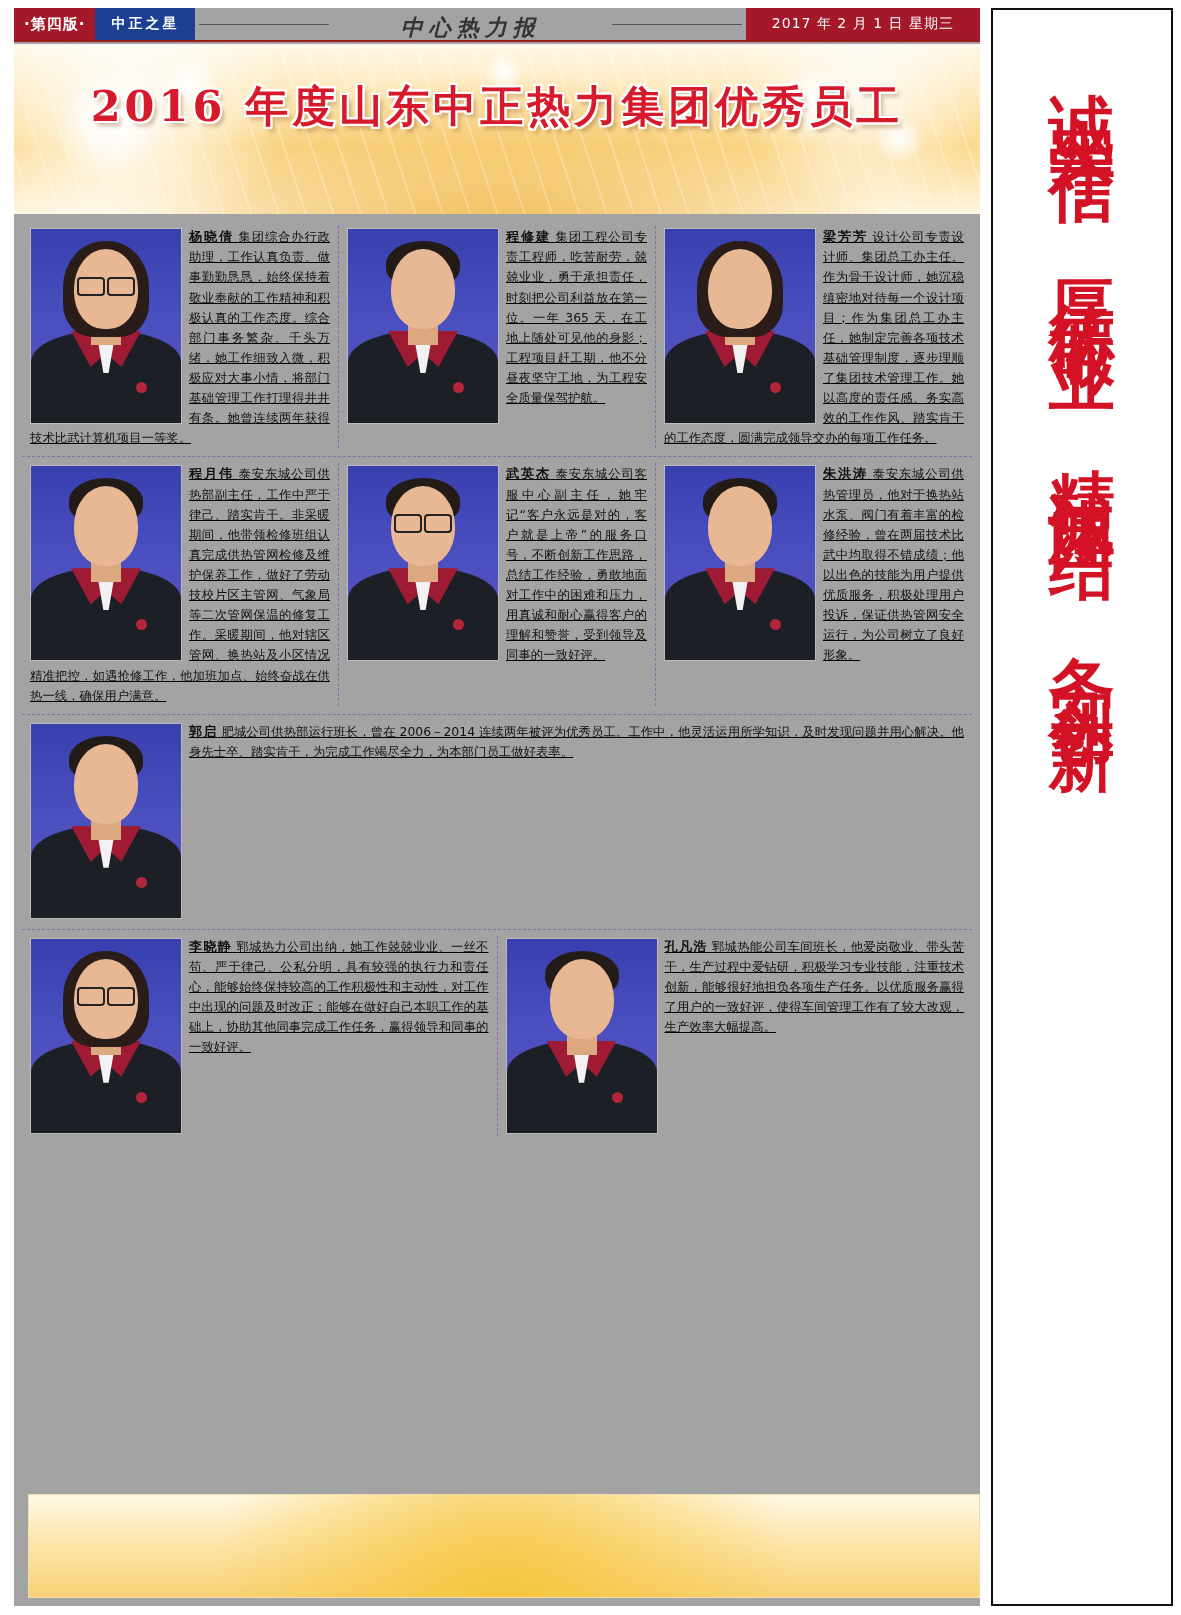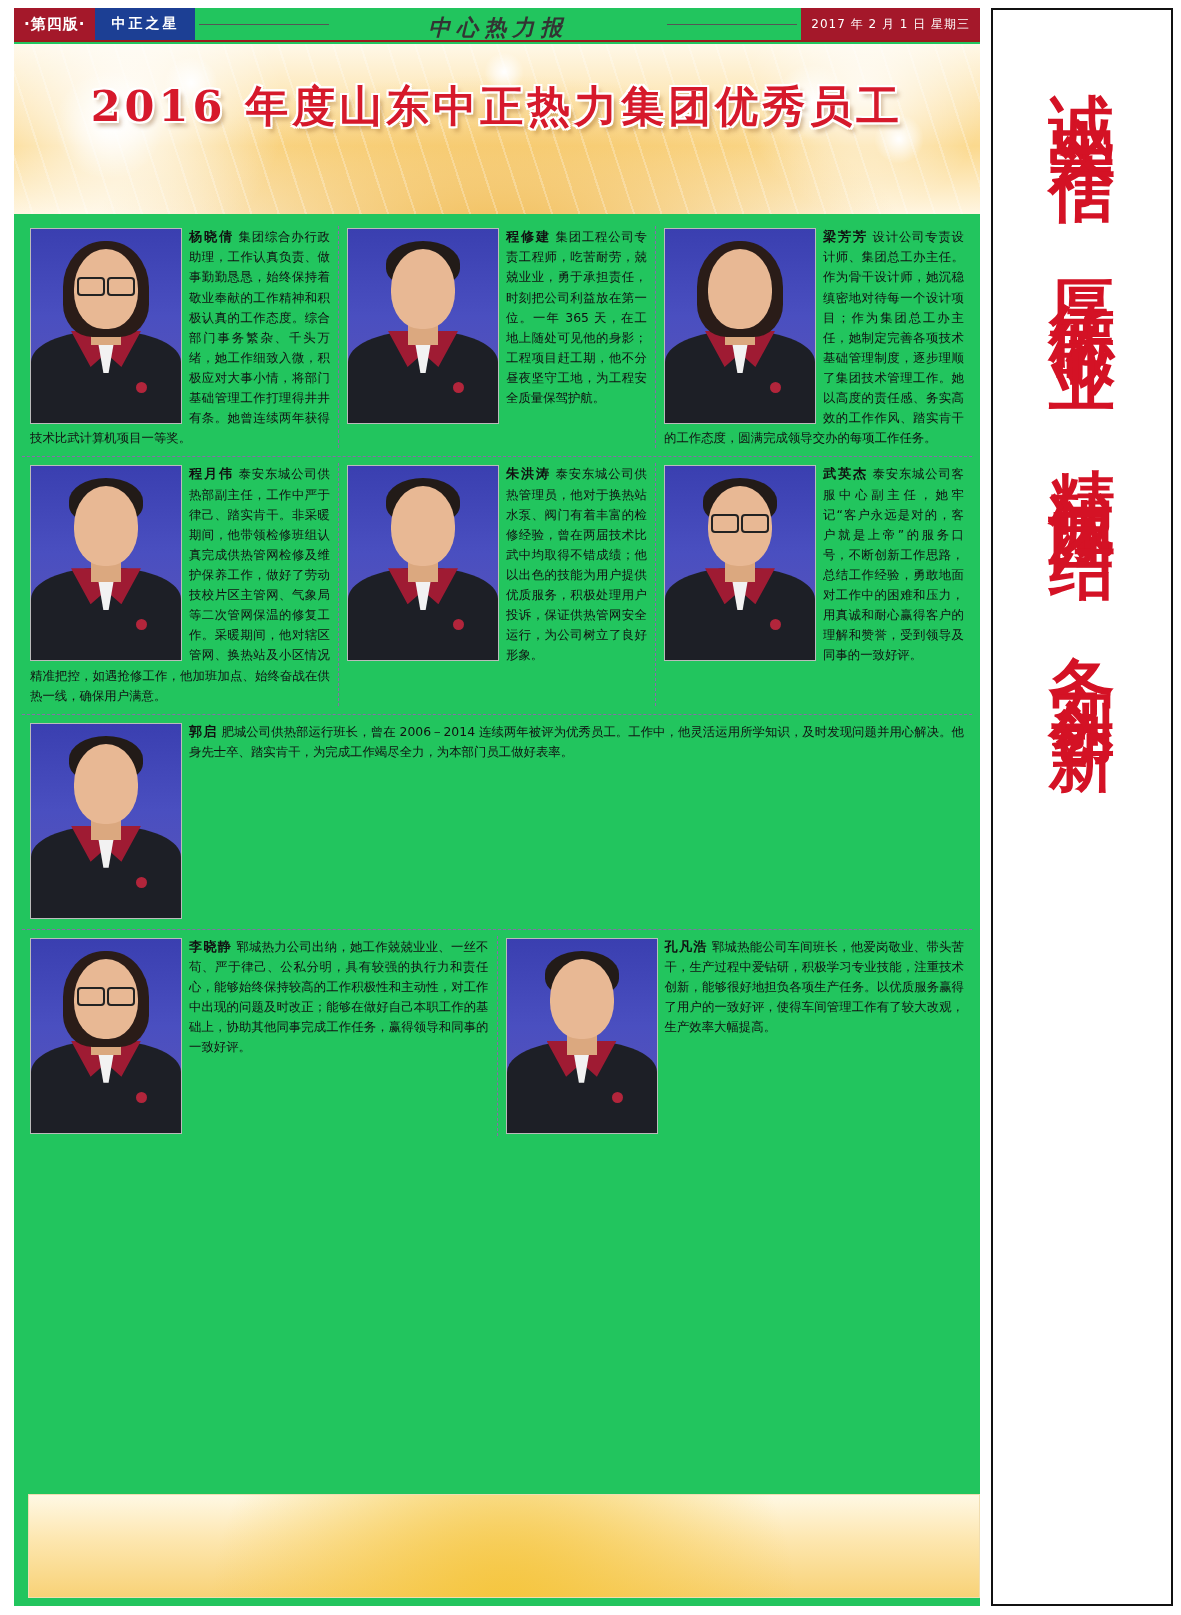--- a/index.html
+++ b/index.html
@@ -16,21 +16,21 @@
   .page {
     position: absolute;
     left: 0; top: 0;
     width: 1181px; height: 1615px;
   }
   
   .paper {
     position: absolute;
     left: 14px; top: 8px;
     width: 966px; height: 1598px;
-    background: #22c55e;
+    background: #a3a3a3;
   }
   
   .masthead {
     position: relative;
     height: 34px;
     display: flex;
     align-items: stretch;
     border-bottom: 2px solid #9b1b1b;
   }
   .mh-left {
@@ -70,22 +70,22 @@
   }
   .mh-center .rule-l, .mh-center .rule-r {
     position: absolute; top: 50%;
     height: 1px; background: #555; width: 130px;
   }
   .mh-center .rule-l { left: 4px; }
   .mh-center .rule-r { right: 4px; }
   .mh-date {
     background: #a4182a;
     color: #fff;
-    font-size: 12px;
-    padding: 0 10px;
+    font-size: 14px;
+    padding: 0 26px;
     display: flex; align-items: center;
     letter-spacing: 1px;
   }
   
   .banner {
     position: relative;
     height: 170px;
     margin-top: 2px;
     background:
       radial-gradient(circle at 12% 38%, rgba(255,255,255,0.95) 0%, rgba(255,255,255,0) 18%),
@@ -122,20 +122,21 @@
        4px 5px 4px rgba(120,60,0,0.35);
   }
   
   .content {
     padding: 6px 8px 0 8px;
   }
   .row {
     display: flex;
     border-bottom: 1px dashed #8a6cab;
     padding: 6px 0 8px 0;
+    text-decoration: underline;
   }
   .row.last { border-bottom: none; align-items: center; }
   .cell {
     flex: 1;
     padding: 0 8px;
     position: relative;
   }
   .cell + .cell { border-left: 1px dashed #8a6cab; }
   .article {
     font-family: "DejaVu Sans", "Liberation Sans", sans-serif;
@@ -392,40 +393,40 @@
         </div>
         <div class="cell">
           <div class="article">
             <div class="photo">
               <span class="body"></span>
               <span class="collar"></span>
               <span class="shirt"></span>
               <span class="neck"></span>
               <span class="hair"></span>
               <span class="head"></span>
+              <span class="glasses"></span>
+              <span class="logo"></span>
+            </div>
+            <span class="nm">武英杰</span>
+            <span>泰安东城公司客服中心副主任，她牢记“客户永远是对的，客户就是上帝”的服务口号，不断创新工作思路，总结工作经验，勇敢地面对工作中的困难和压力，用真诚和耐心赢得客户的理解和赞誉，受到领导及同事的一致好评。</span>
+          </div>
+        </div>
+        <div class="cell">
+          <div class="article">
+            <div class="photo">
+              <span class="body"></span>
+              <span class="collar"></span>
+              <span class="shirt"></span>
+              <span class="neck"></span>
+              <span class="hair"></span>
+              <span class="head"></span>
               <span class="logo"></span>
             </div>
             <span class="nm">朱洪涛</span>
             <span>泰安东城公司供热管理员，他对于换热站水泵、阀门有着丰富的检修经验，曾在两届技术比武中均取得不错成绩；他以出色的技能为用户提供优质服务，积极处理用户投诉，保证供热管网安全运行，为公司树立了良好形象。</span>
-          </div>
-        </div>
-        <div class="cell">
-          <div class="article">
-            <div class="photo">
-              <span class="body"></span>
-              <span class="collar"></span>
-              <span class="shirt"></span>
-              <span class="neck"></span>
-              <span class="hair"></span>
-              <span class="head"></span>
-              <span class="glasses"></span>
-              <span class="logo"></span>
-            </div>
-            <span class="nm">武英杰</span>
-            <span>泰安东城公司客服中心副主任，她牢记“客户永远是对的，客户就是上帝”的服务口号，不断创新工作思路，总结工作经验，勇敢地面对工作中的困难和压力，用真诚和耐心赢得客户的理解和赞誉，受到领导及同事的一致好评。</span>
           </div>
         </div>
       </div>
 
       <div class="row">
         <div class="cell">
           <div class="article">
             <div class="photo">
               <span class="body"></span>
               <span class="collar"></span>

